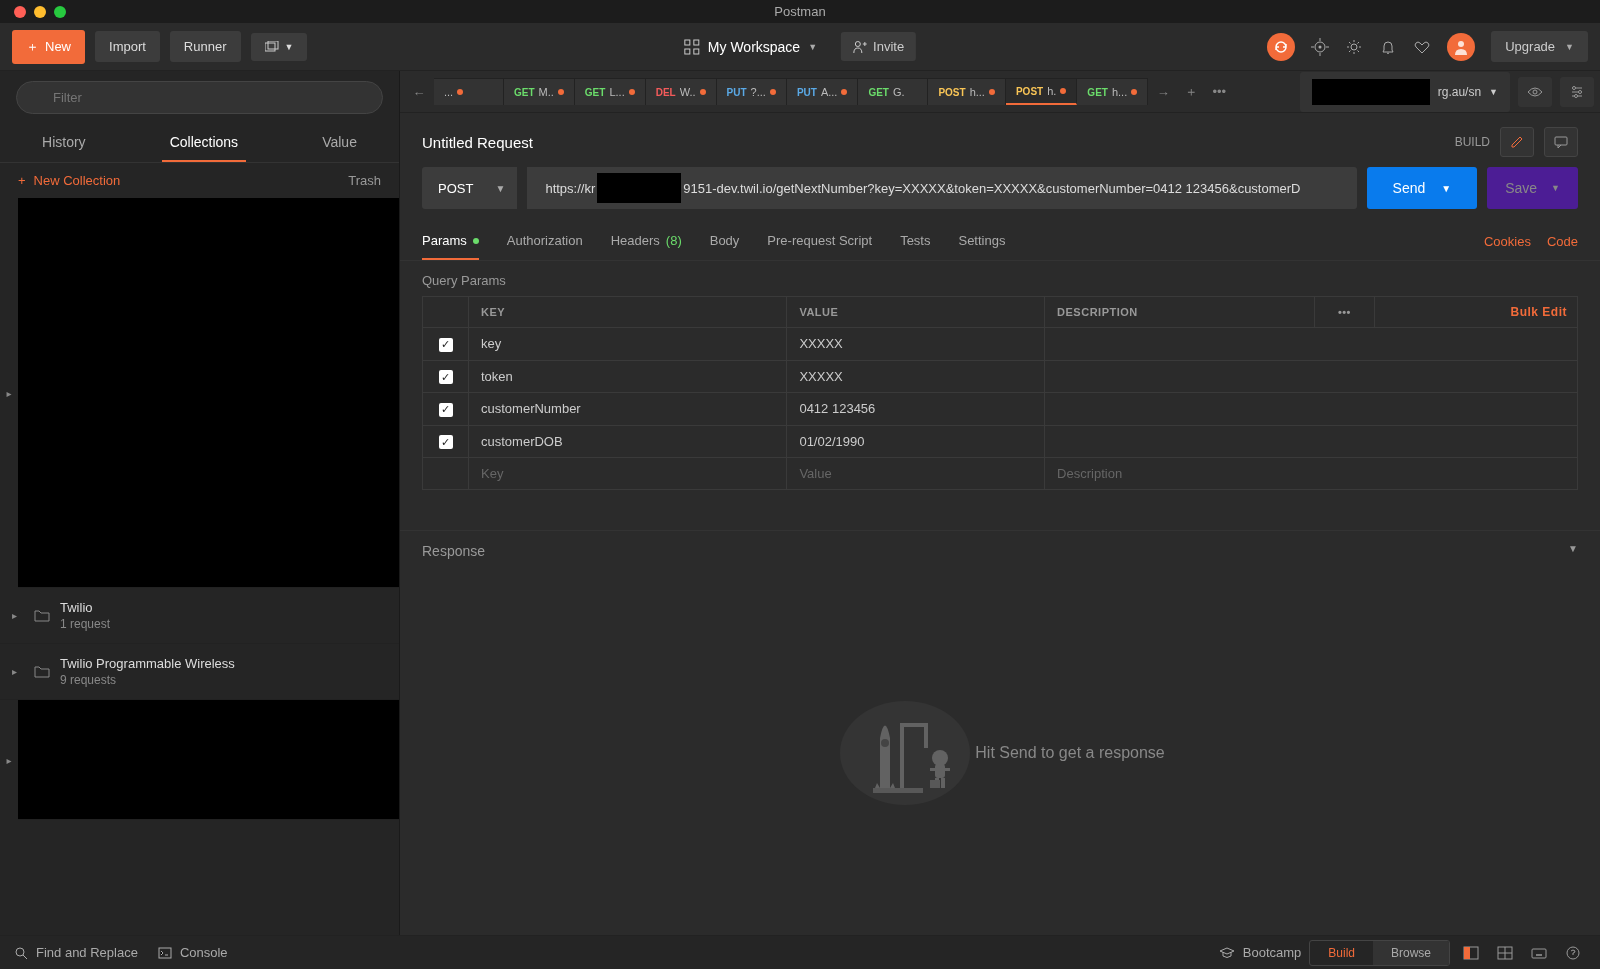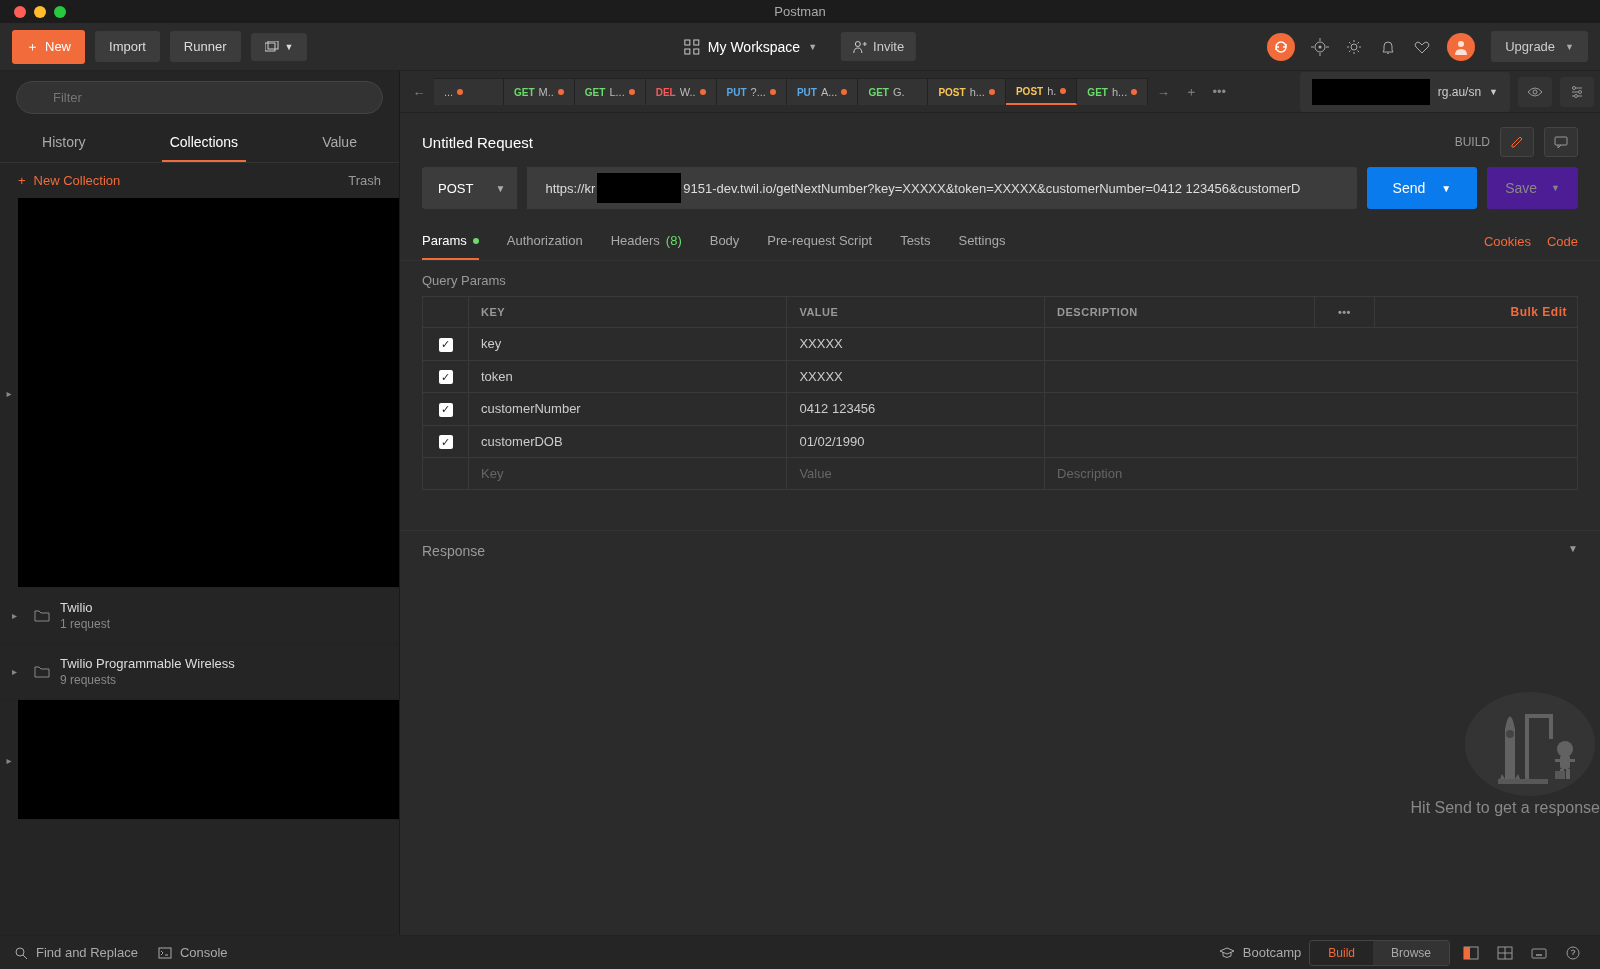--- a/index.html
+++ b/index.html
@@ -110,21 +110,21 @@
 .params-table .chk-col { width:46px; text-align:center; }
 .params-table .ellip-col { width:60px; text-align:center; color:#999; }
 .params-table .bulk { color:#f26b3a; font-size:12px; text-align:right; padding-right:10px; }
 .params-table tbody tr.placeholder td { color:#666; }
 .chk { width:14px; height:14px; background:#fff; border-radius:2px; display:inline-flex; align-items:center; justify-content:center; color:#222; font-size:11px; }
 
 
 .response { margin-top: 40px; border-top:1px solid #333; flex:1; display:flex; flex-direction:column; }
 .response .head { padding: 12px 22px; font-size:14px; color:#999; display:flex; }
 .response .head .chev { margin-left:auto; font-size:10px; }
-.response .body { flex:1; display:flex; flex-direction:column; align-items:flex-end; justify-content:center; color:#888; }
+.response .body { flex:1; display:flex; flex-direction:row; align-items:center; justify-content:center; color:#888; }
 .rocket { width:140px; height:110px; opacity:0.6; }
 
 
 .statusbar { height:34px; border-top:1px solid #222; background:#252525; display:flex; align-items:center; padding:0 14px; gap:20px; font-size:13px; color:#aaa; }
 .statusbar .item { display:flex; align-items:center; gap:8px; cursor:pointer; }
 .statusbar .right { margin-left:auto; display:flex; align-items:center; gap:8px; }
 .toggle { display:flex; border:1px solid #444; border-radius:3px; overflow:hidden; }
 .toggle div { padding: 5px 18px; font-size:12px; cursor:pointer; }
 .toggle .build { color:#f26b3a; }
 .toggle .browse { color:#aaa; background:#333; }

